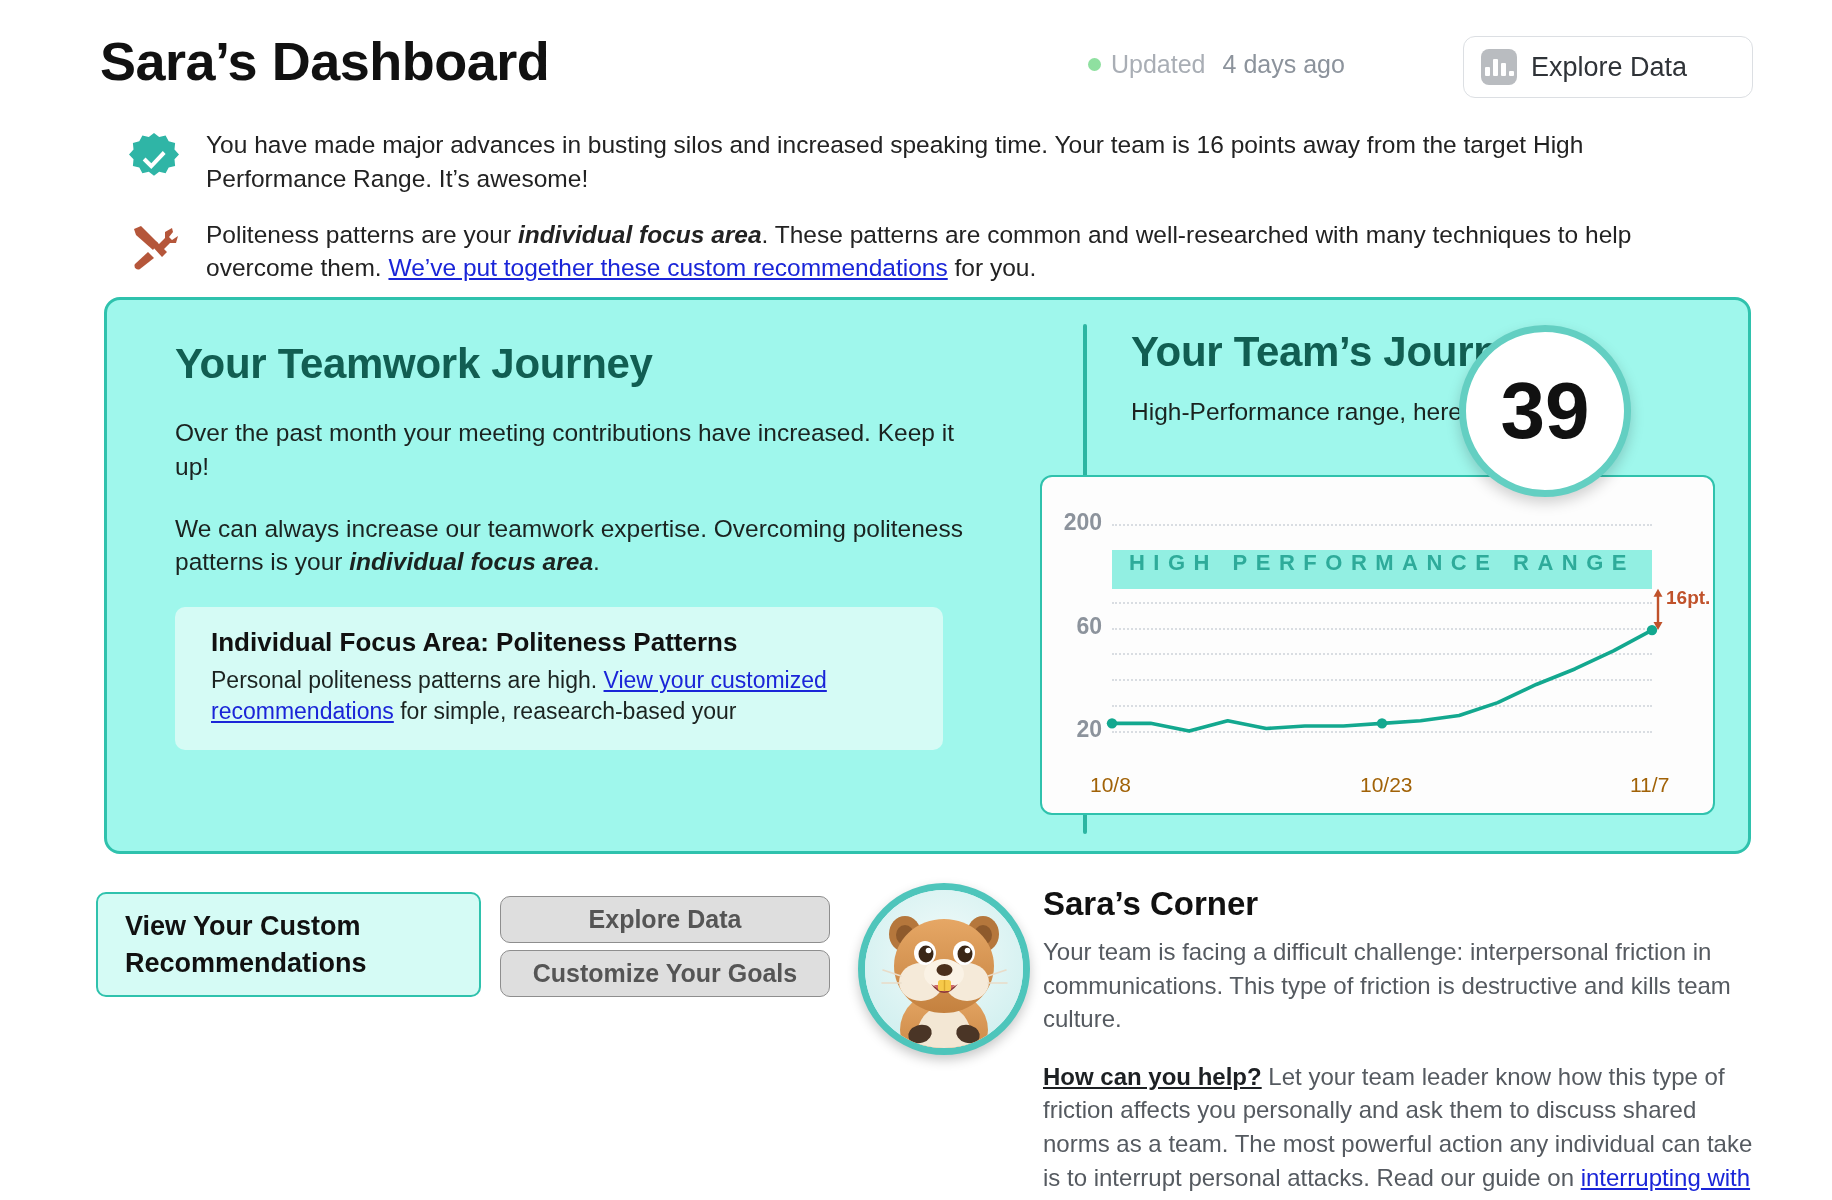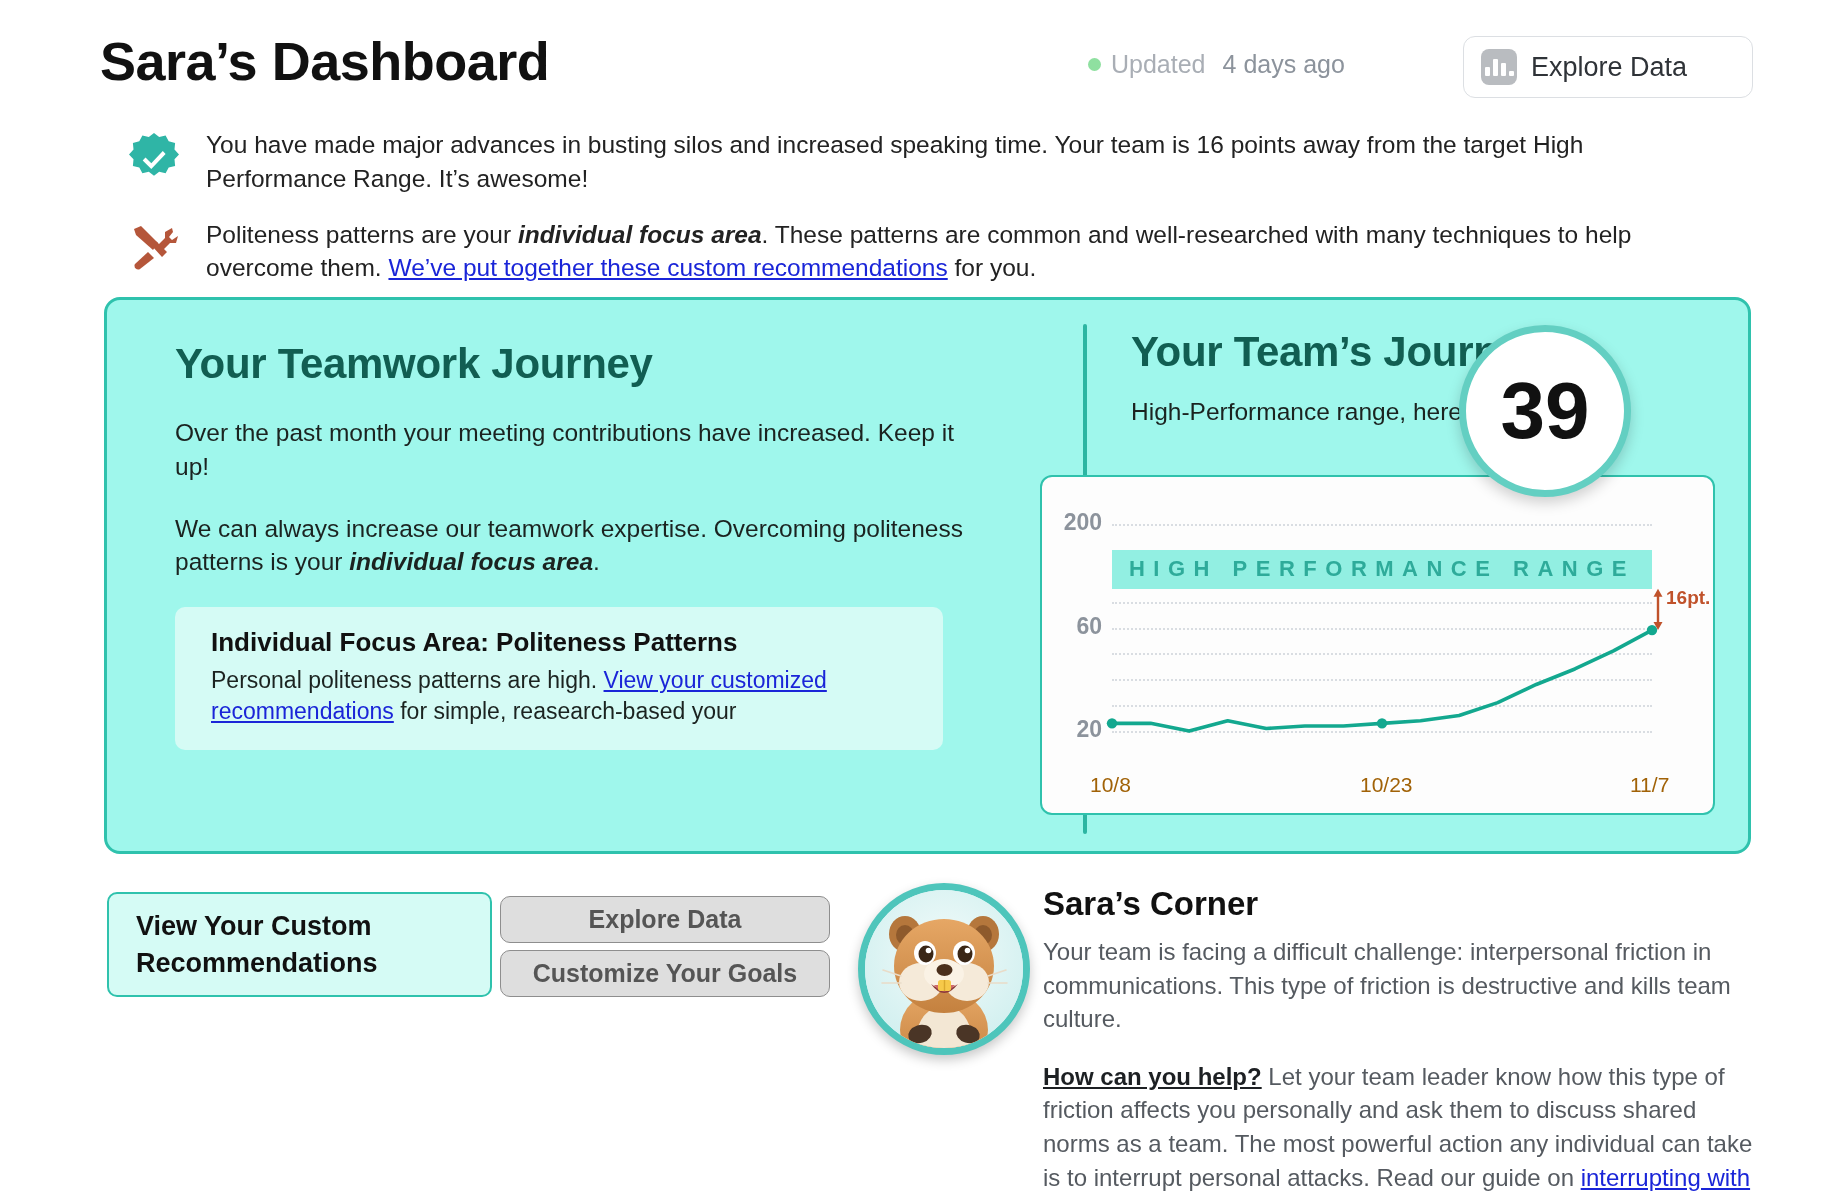--- a/index.html
+++ b/index.html
@@ -102,34 +102,34 @@
     position: absolute; font-size: 23px; font-weight: bold; color: #8c939c;
     text-align: right; width: 60px;
   }
   .gridline {
     position: absolute; left: 70px; width: 540px; height: 0;
     border-top: 2px dotted #d9dde2;
   }
   .hpr-band {
     position: absolute; left: 70px; width: 540px; height: 46px;
     background: #92efe2;
-    display: flex; align-items: center; justify-content: center;
+    display: flex; justify-content: center;
   }
   .hpr-band span {
     font-size: 22px; font-weight: 600; color: #2eab9a; letter-spacing: 8.5px;
   }
   .x-label { position: absolute; font-size: 21px; color: #a16207; }
   .gap-text {
     position: absolute; font-size: 19px; font-weight: bold; color: #c0522b;
     white-space: nowrap;
   }
 
   
   .btn-custom-rec {
-    position: absolute; left: 107px; top: 892px;
+    position: absolute; left: 96px; top: 892px;
     width: 385px; height: 105px;
     background: #d5fbf5; border: 2px solid #2fc2ad; border-radius: 10px;
     display: flex; align-items: center; padding-left: 27px;
   }
   .btn-custom-rec span { font-size: 27px; font-weight: bold; color: #111; line-height: 1.35; }
   .btn-grey {
     position: absolute; width: 330px; height: 47px;
     background: #dedede; border: 1px solid #8e8e8e; border-radius: 10px;
     display: flex; align-items: center; justify-content: center;
   }

